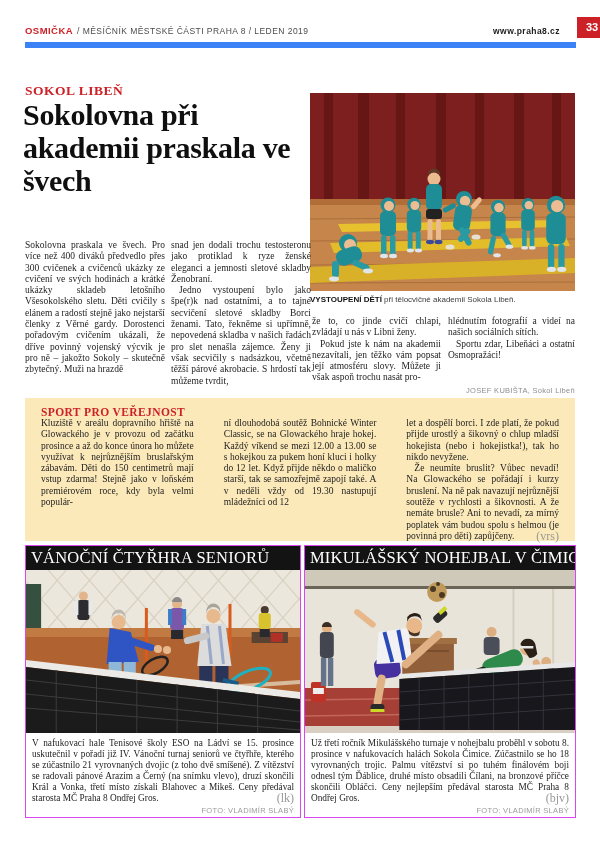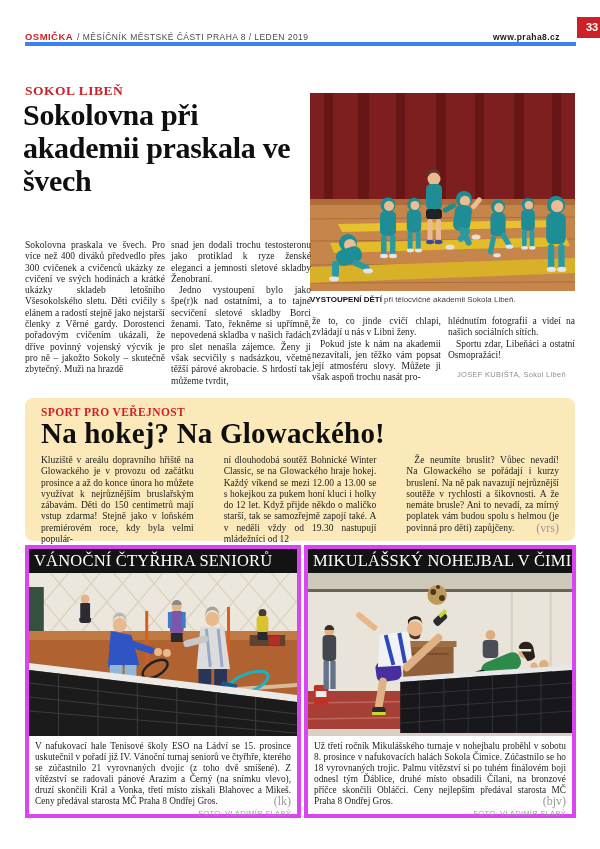--- a/index.html
+++ b/index.html
@@ -1,22 +1,22 @@
 <!DOCTYPE html>
 <html style="--accent_red: #cc2127; --box_yellow: #fbe9ba; --bar_black: #131313;"><head>
 <meta charset="utf-8">
 <style>
   html,body{margin:0;padding:0;background:#ffffff;}
   .page{position:relative;width:600px;height:849px;background:#fff;overflow:hidden;
         font-family:"Liberation Serif",serif;color:#1d1d1d;}
 
   
   .hdr{position:absolute;left:25px;top:19px;width:551px;height:23px;
-       border-bottom:4px solid #3b82f6;display:flex;justify-content:space-between;
-       align-items:flex-end;font-family:"Liberation Sans",sans-serif;font-size:8.5px;
+       border-bottom:6px solid #3b82f6;display:flex;justify-content:space-between;
+       align-items:center;font-family:"Liberation Sans",sans-serif;font-size:8.5px;
        letter-spacing:.45px;color:#4c4c4c;}
   .masthead{color:var(--accent_red);font-weight:bold;font-size:9.5px;margin-right:4px;}
   .hdr-sub{font-weight:500;}
   .website{font-weight:bold;color:#1c1c1c;margin-right:16px;}
   .pagenum{position:absolute;left:577px;top:17px;width:30px;height:21px;background:var(--accent_red);
        color:#fff;font:bold 11px/21px "Liberation Sans",sans-serif;text-align:center;}
 
   
   .kicker{position:absolute;left:25px;top:83px;color:var(--accent_red);
        font:bold 13.5px "Liberation Serif",serif;letter-spacing:.5px;}
@@ -28,35 +28,35 @@
   .caption{position:absolute;left:310px;top:295px;width:265px;color:#3c3c3c;
        font:8px/10px "Liberation Sans",sans-serif;}
   .caption b{color:#111;font-weight:bold;}
   .col{position:absolute;font:9.5px/11.3px "Liberation Serif",serif;}
   .col p{margin:0;text-align:justify;}
   .col p.ind{text-indent:8px;}
   .c1{left:25px;top:240px;width:140px;}
   .c2{left:171px;top:240px;width:140px;}
   .c3{left:312px;top:316px;width:129px;}
   .c4{left:448px;top:316px;width:127px;}
-  .byline{margin-top:9px;font:7.5px "Liberation Sans",sans-serif;color:#8f8f8f;
-       letter-spacing:.3px;text-align:center;}
+  .byline{margin-top:25px;font:7.5px "Liberation Sans",sans-serif;color:#8f8f8f;
+       letter-spacing:.3px;text-align:right;}
 
   
   .hockey{position:absolute;left:25px;top:398px;width:550px;height:143px;background:var(--box_yellow);
-       border-radius:8px;box-sizing:border-box;padding:8px 16px 0;}
+       border-radius:0;box-sizing:border-box;padding:8px 16px 0;}
   .kicker2{font:bold 11.5px "Liberation Serif",serif;color:var(--accent_red);letter-spacing:.4px;}
   .hockey h2{margin:0 0 7px;font:bold 29px/30px "Liberation Serif",serif;color:#0f0f0f;letter-spacing:.2px;}
   .hcols{display:flex;gap:30px;}
   .hcol{width:172px;font:9.5px/11.3px "Liberation Serif",serif;text-align:justify;}
   .hcol p{margin:0;text-align:justify;}
   .hcol p.ind{text-indent:8px;}
 
   
-  .bart{position:absolute;top:545px;height:273px;border:4px solid #d946ef;
+  .bart{position:absolute;top:545px;height:273px;border:1px solid #d946ef;
        box-sizing:border-box;background:#fff;}
   .bart.bleft{left:25px;width:276px;}
   .bart.bright{left:304px;width:272px;}
   .bar{height:24px;background:var(--bar_black);color:#fff;padding:0 5px;
        font:16.5px/24px "Liberation Serif",serif;letter-spacing:.2px;white-space:nowrap;overflow:hidden;}
   .bphoto{display:block;width:100%;height:163px;}
   .btxt{padding:5px 6px 0;font:9.3px/11px "Liberation Serif",serif;}
   .btxt p{margin:0;text-align:justify;}
   .sign{float:right;color:#999;font-size:12px;line-height:11px;}
   .credit{text-align:right;font:7.5px "Liberation Sans",sans-serif;color:#9a9a9a;
@@ -201,29 +201,29 @@
     <p class="ind">Pokud jste k nám na akademii nezavítali, jen těžko vám popsat její atmosféru slovy. Můžete ji však aspoň trochu nasát pro-</p>
   </div>
   <div class="col c4">
     <p>hlédnutím fotografií a videí na našich sociálních sítích.</p>
     <p class="ind">Sportu zdar, Libeňáci a ostatní Osmopražáci!</p>
     <div class="byline">JOSEF KUBIŠTA, Sokol Libeň</div>
   </div>
 
   <section class="hockey">
     <div class="kicker2">SPORT PRO VEŘEJNOST</div>
-    <h2>Na hokej? Na Glowackého!</h2>
     <div class="hcols">
       <div class="hcol">
         <p>Kluziště v areálu dopravního hřiště na Glowackého je v provozu od začátku prosince a až do konce února ho můžete využívat k nejrůznějším bruslařským zábavám. Děti do 150 centimetrů mají vstup zdarma! Stejně jako v loňském premiérovém roce, kdy byla velmi populár-</p>
       </div>
       <div class="hcol">
         <p>ní dlouhodobá soutěž Bohnické Winter Classic, se na Glowackého hraje hokej. Každý víkend se mezi 12.00 a 13.00 se s hokejkou za pukem honí kluci i holky do 12 let. Když přijde někdo o maličko starší, tak se samozřejmě zapojí také. A v neděli vždy od 19.30 nastupují mládežníci od 12</p>
       </div>
       <div class="hcol">
+        <p>let a dospělí borci. I zde platí, že pokud přijde urostlý a šikovný o chlup mladší hokejista (nebo i hokejistka!), tak ho nikdo nevyžene.</p>
         <p class="ind"><span>Že neumíte bruslit? Vůbec nevadí! Na Glowackého se pořádají i kurzy bruslení. Na ně pak navazují nejrůznější soutěže v rychlosti a šikovnosti. A že nemáte brusle? Ani to nevadí, za mírný poplatek vám budou spolu s helmou (je povinná pro děti) zapůjčeny.</span><span class="sign">(vrs)</span></p>
       </div>
     </div>
   </section>
 
   <section class="bart bleft">
     <div class="bar">VÁNOČNÍ ČTYŘHRA SENIORŮ</div>
     <svg class="bphoto" viewBox="0 0 272 163" preserveAspectRatio="none">
       <rect width="272" height="58" fill="#ece7dc"></rect>
       <path d="M-10,0 L40,58 M22,0 L72,58 M54,0 L104,58 M86,0 L136,58 M118,0 L168,58 M150,0 L200,58 M182,0 L232,58 M214,0 L264,58 M246,0 L296,58" stroke="#d9d2c2" stroke-width="1.2" fill="none"></path>

